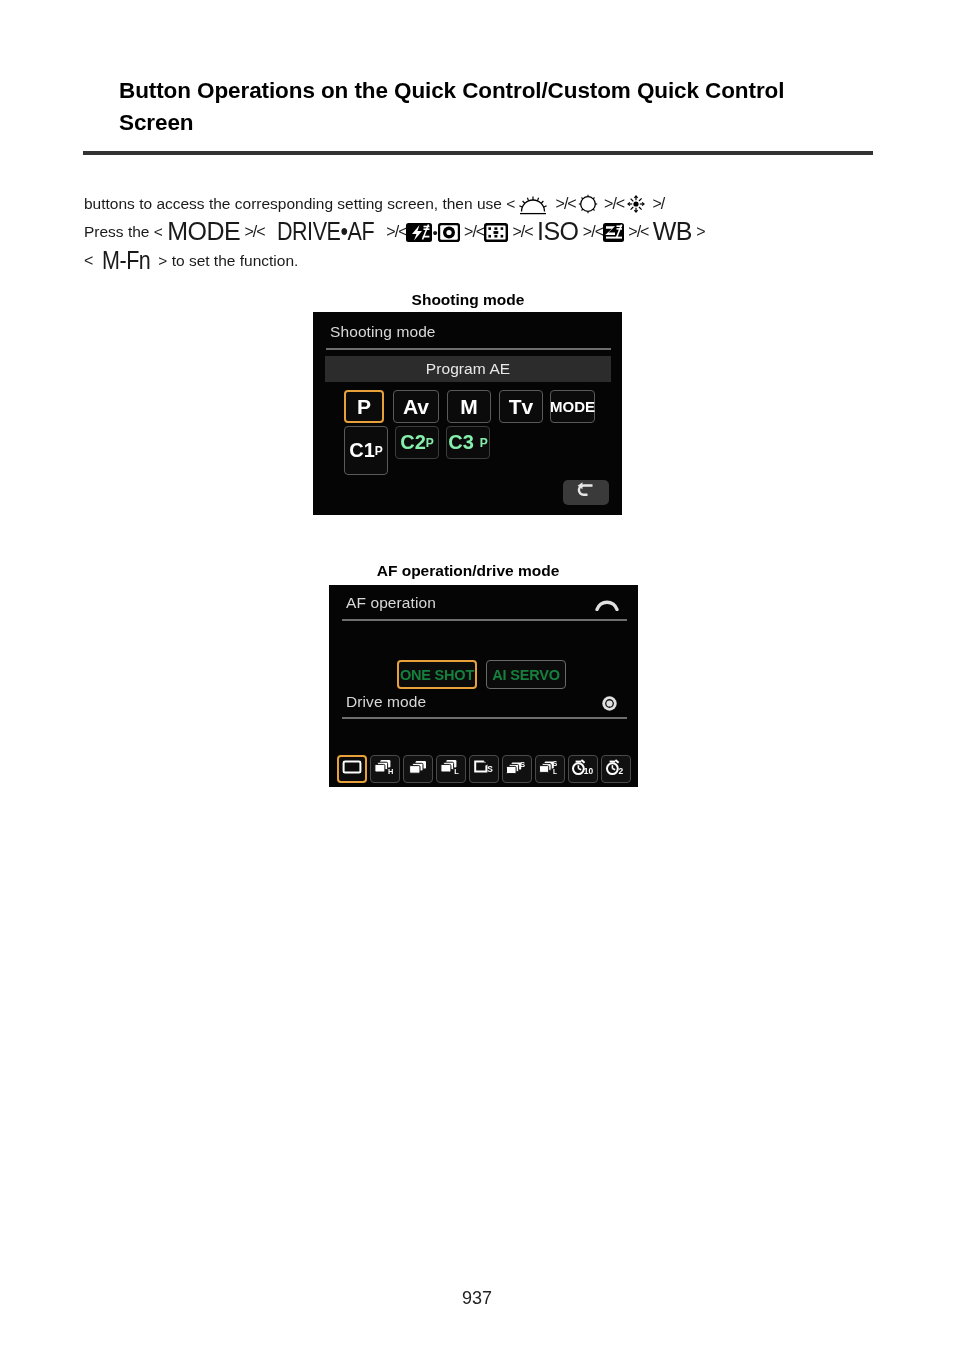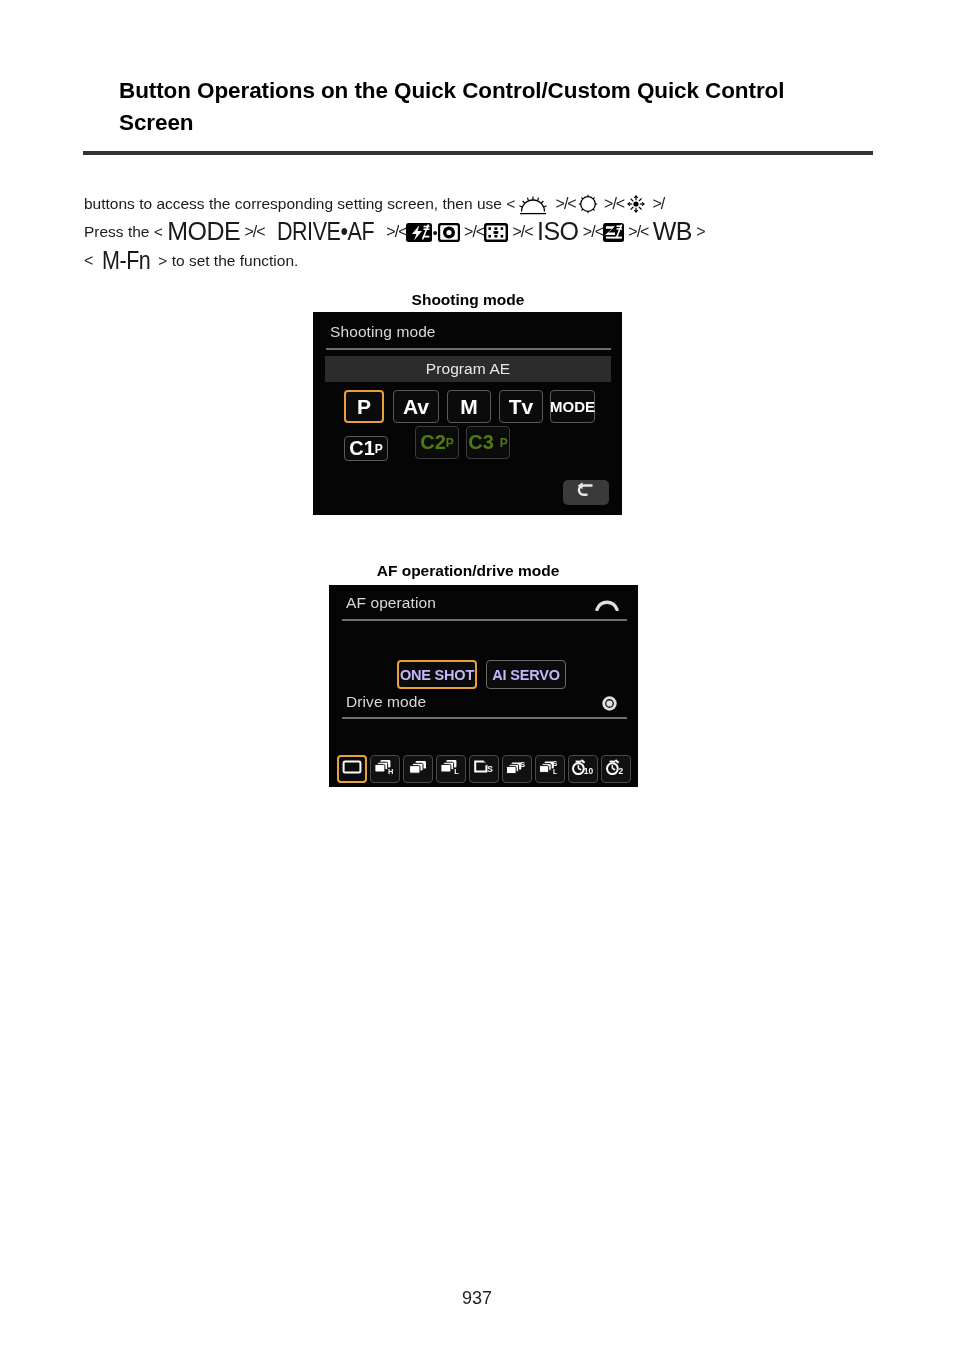--- a/index.html
+++ b/index.html
@@ -135,39 +135,39 @@
     display: flex;
     align-items: center;
     justify-content: center;
     box-sizing: border-box;
     font-weight: bold;
   }
   .mode-btn.sel {
     border-color: #e8a13a;
     border-width: 2px;
   }
-  .mode-btn.dim { color: #4d7c0f; border-color: #3c3c3c; margin-left: 20px; }
+  .mode-btn.dim { color: #86efac; border-color: #3c3c3c; }
 
   .sub { font-size: 0.6em; vertical-align: -1px; font-weight: bold; }
 
   .return-btn {
     position: absolute;
     background: #3a3a3a;
     border-radius: 5px;
     display: flex;
     align-items: center;
     justify-content: center;
   }
 
   .af-btn {
     position: absolute;
     border: 1.5px solid #6a6a6a;
     border-radius: 4px;
     background: #0b0b0b;
-    color: #c4b5fd;
+    color: #15803d;
     display: flex;
     align-items: center;
     justify-content: center;
     box-sizing: border-box;
     font-weight: bold;
     font-size: 14.5px;
     letter-spacing: -0.2px;
   }
   .af-btn.sel { border-color: #e8a13a; border-width: 2px; }
 
@@ -339,21 +339,21 @@
   <div class="mode-btn" style="left:134px; top:78px; width:44px; height:33px; font-size:21px;">
     <span>M</span>
   </div>
   <div class="mode-btn" style="left:186px; top:78px; width:44px; height:33px; font-size:21px;">
     <span>Tv</span>
   </div>
   <div class="mode-btn" style="left:237px; top:78px; width:45px; height:33px; font-size:15px;">
     <span>MODE</span>
   </div>
 
-  <div class="mode-btn" style="left:31px; top:124px; width:44px; height:25px; font-size:20px;">
+  <div class="mode-btn" style="left:31px; top:114px; width:44px; height:49px; font-size:20px;">
     <span>C1</span>
       <span class="sub">P</span>
   </div>
   <div class="mode-btn dim" style="left:82px; top:114px; width:44px; height:33px; font-size:20px;">
     <span>C2</span>
       <span class="sub">P</span>
   </div>
   <div class="mode-btn dim" style="left:133px; top:114px; width:44px; height:33px; font-size:20px;gap:6px;">
     <span>C3</span>
       <span class="sub">P</span>

